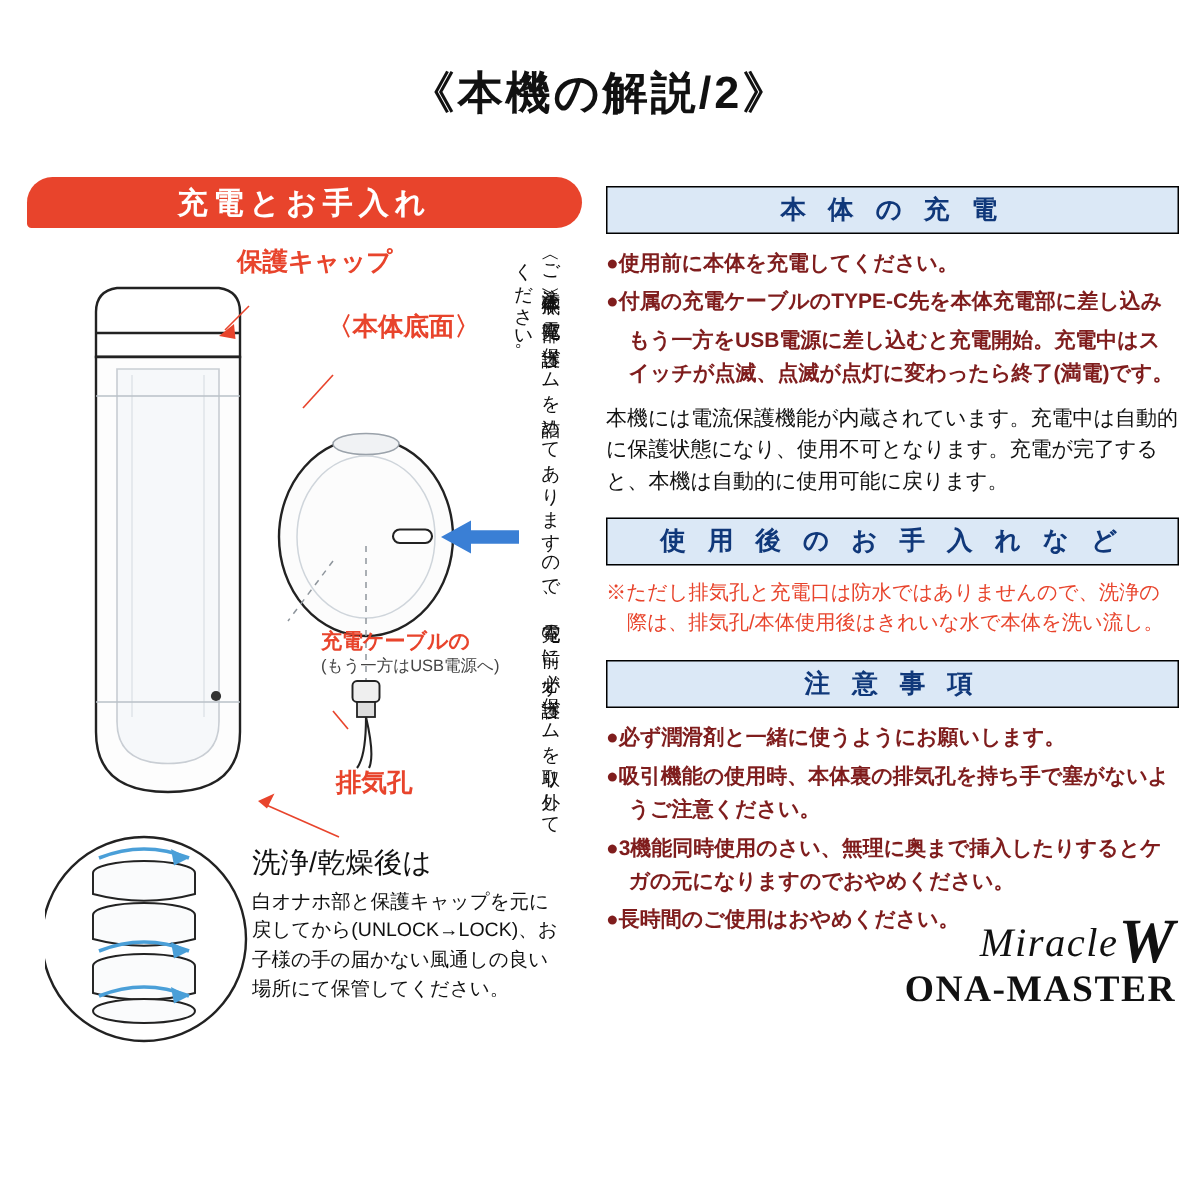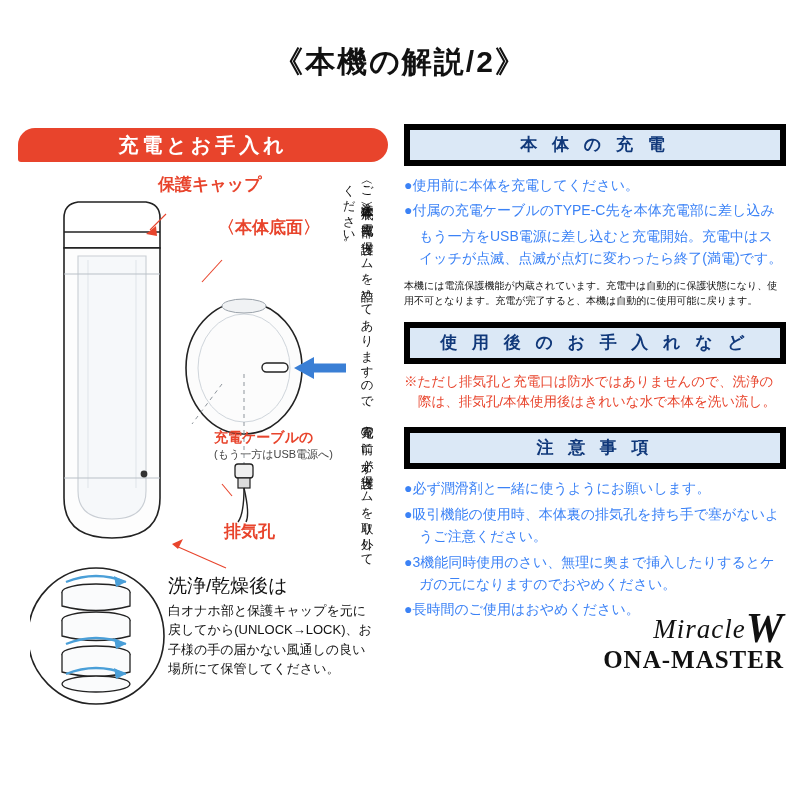--- a/index.html
+++ b/index.html
@@ -16,21 +16,21 @@
   
   .page-title{
     position:absolute;top:42px;left:0;width:800px;
     text-align:center;
     font-size:30px;letter-spacing:2px;
     font-weight:700;
     color:#111;
   }
 
   
-  .left-col{position:absolute;left:18px;top:128px;width:370px;height:600px;}
+  .left-col{position:absolute;left:18px;top:118px;width:370px;height:600px;}
 
   .section-banner{
     position:absolute;left:0;top:0;width:370px;height:34px;
     background:#e8442c;
     border-radius:17px 17px 17px 3px;
     color:#fff;font-size:20px;font-weight:700;
     letter-spacing:4px;
     display:flex;align-items:center;justify-content:center;
   }
 
@@ -60,35 +60,35 @@
   .bottom-text{
     position:absolute;left:150px;top:444px;width:210px;
     font-size:13px;line-height:1.5;color:#111;
   }
   .bottom-text .hd{font-size:19px;}
 
   
   .right-col{position:absolute;left:404px;top:124px;width:382px;}
 
   .r-head{
-    border:6px solid #000000;
+    border:1px solid #000000;
     background:#dbe8f6;
     color:#10387a;
     font-size:17px;font-weight:700;
     letter-spacing:5px;
     text-align:center;
     padding:3px 0 4px;
     margin-bottom:8px;
   }
-  .r-body{font-size:14px;line-height:1.6;color:#3b82f6;}
+  .r-body{font-size:14px;line-height:1.6;color:#7f1d1d;font-weight:bold;}
   .r-body p{margin:0 0 3px 0;}
   .r-ind{padding-left:15px;text-indent:-15px;}
   .r-ind2{padding-left:15px;}
   .r-note{
-    font-size:10px;line-height:1.5;color:#111;margin-top:8px;
+    font-size:14px;line-height:1.5;color:#111;margin-top:8px;
   }
   .r-warn{color:#e8442c;font-size:13.5px;line-height:1.55;padding-left:14px;text-indent:-14px;margin-top:4px;}
   .blk{margin-bottom:14px;}
 
   
   .logo{
     position:absolute;right:16px;bottom:14px;
     text-align:right;color:#111;
   }
   .logo .l1{font-family:"Liberation Serif", serif;font-style:italic;font-size:27px;letter-spacing:1px;}

